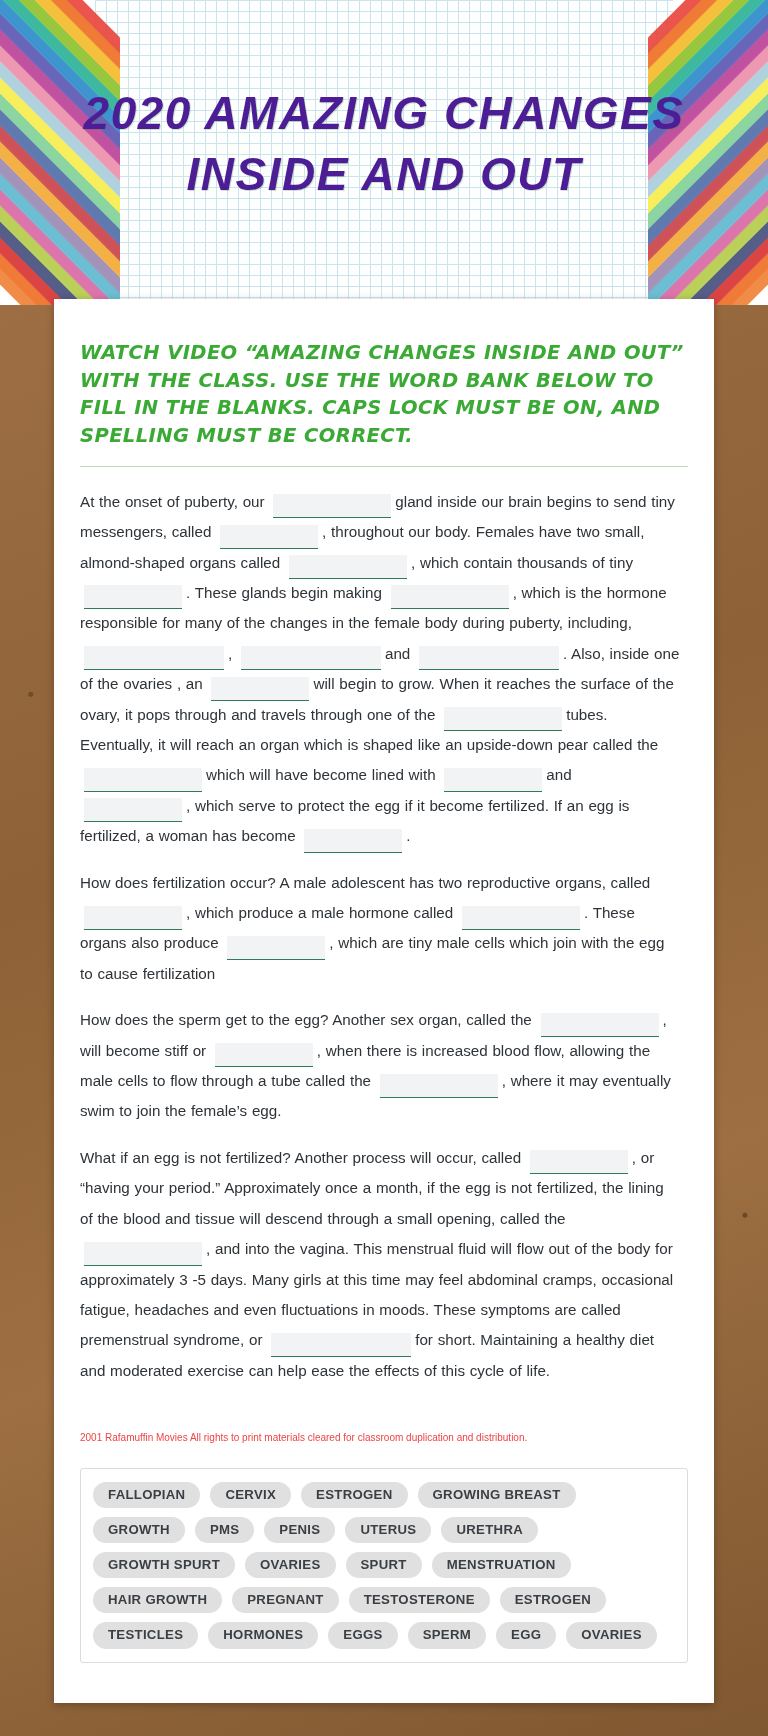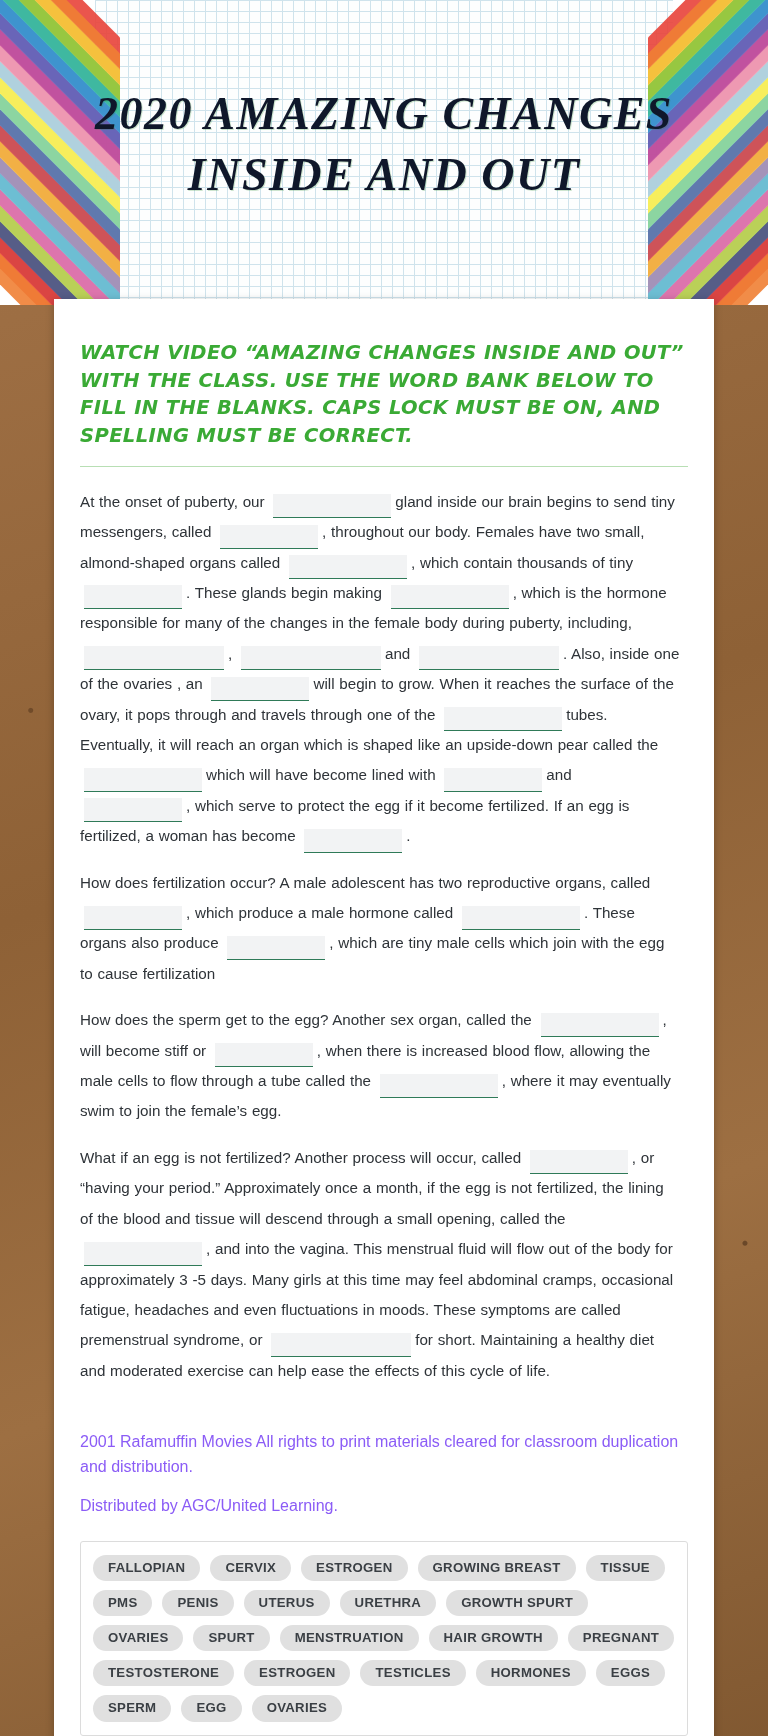--- a/index.html
+++ b/index.html
@@ -65,22 +65,22 @@
     width: 200px;
     height: 22px;
   }
   .chevrons.right .chev { left: auto; right: -40px; }
 
   .banner-title {
     position: relative;
     z-index: 3;
     text-align: center;
     padding: 52px 70px 0 70px;
-    color: #0f172a;
-    font-family: Liberation Serif, serif;
+    color: #4c1d95;
+    font-family: Liberation Sans, sans-serif;
     font-weight: bold;
     font-style: italic;
     font-size: 46px;
     line-height: 1.33;
     letter-spacing: 1.5px;
     text-transform: uppercase;
     text-shadow: 1px 1px 0 rgba(40,140,40,.22);
   }
 
   
@@ -133,23 +133,23 @@
     font-size: 14px;
     color: #2e3338;
     outline: none;
     padding: 0 4px;
   }
   .b-md  { width: 98px; }
   .b-lg  { width: 118px; }
   .b-xl  { width: 140px; }
 
   .credit {
-    font-size: 16px;
+    font-size: 10px;
     line-height: 1.55;
-    color: #8b5cf6;
+    color: #ef4444;
     margin: 0 0 14px 0;
   }
   .credit.first { margin-top: 44px; }
 
   .wordbank {
     border: 1px solid #dcdcdc;
     border-radius: 3px;
     padding: 13px 10px 13px 12px;
     margin-top: 22px;
     display: flex;
@@ -232,28 +232,27 @@
 
   <p class="instructions">Watch video “Amazing Changes Inside and Out” with the class. Use the word bank below to fill in the blanks. Caps lock must be on, and spelling must be correct.</p>
   <hr class="divider">
 
   <p class="para" id="p1"><span>At the onset of puberty, our </span><input type="text" class="blank b-lg" style=""><span>gland inside our brain begins to send tiny messengers, called </span><input type="text" class="blank b-md" style=""><span>, throughout our body. Females have two small, almond-shaped organs called </span><input type="text" class="blank b-lg" style=""><span>, which contain thousands of tiny </span><input type="text" class="blank b-md" style=""><span>. These glands begin making </span><input type="text" class="blank b-lg" style=""><span>, which is the hormone responsible for many of the changes in the female body during puberty, including, </span><input type="text" class="blank b-xl" style=""><span>, </span><input type="text" class="blank b-xl" style=""><span>and </span><input type="text" class="blank b-xl" style=""><span>. Also, inside one of the ovaries , an </span><input type="text" class="blank b-md" style=""><span>will begin to grow. When it reaches the surface of the ovary, it pops through and travels through one of the </span><input type="text" class="blank b-lg" style=""><span>tubes. Eventually, it will reach an organ which is shaped like an upside-down pear called the </span><input type="text" class="blank b-lg" style=""><span>which will have become lined with </span><input type="text" class="blank b-md" style=""><span>and </span><input type="text" class="blank b-md" style=""><span>, which serve to protect the egg if it become fertilized. If an egg is fertilized, a woman has become </span><input type="text" class="blank b-md" style=""><span>. </span></p>
   <p class="para" id="p2"><span>How does fertilization occur? A male adolescent has two reproductive organs, called </span><input type="text" class="blank b-md" style=""><span>, which produce a male hormone called </span><input type="text" class="blank b-lg" style=""><span>. These organs also produce </span><input type="text" class="blank b-md" style=""><span>, which are tiny male cells which join with the egg to cause fertilization </span></p>
   <p class="para" id="p3"><span>How does the sperm get to the egg? Another sex organ, called the </span><input type="text" class="blank b-lg" style=""><span>, will become stiff or </span><input type="text" class="blank b-md" style=""><span>, when there is increased blood flow, allowing the male cells to flow through a tube called the </span><input type="text" class="blank b-lg" style=""><span>, where it may eventually swim to join the female’s egg. </span></p>
   <p class="para" id="p4"><span>What if an egg is not fertilized? Another process will occur, called </span><input type="text" class="blank b-md" style=""><span>, or “having your period.” Approximately once a month, if the egg is not fertilized, the lining of the blood and tissue will descend through a small opening, called the </span><input type="text" class="blank b-lg" style=""><span>, and into the vagina. This menstrual fluid will flow out of the body for approximately 3 -5 days. Many girls at this time may feel abdominal cramps, occasional fatigue, headaches and even fluctuations in moods. These symptoms are called premenstrual syndrome, or </span><input type="text" class="blank b-xl" style=""><span>for short. Maintaining a healthy diet and moderated exercise can help ease the effects of this cycle of life. </span></p>
 
   <p class="credit first">2001 Rafamuffin Movies All rights to print materials cleared for classroom duplication and distribution.</p>
-  <p class="credit">Distributed by AGC/United Learning.</p>
 
   <div class="wordbank" id="wordbank">
       <span class="chip">FALLOPIAN</span>
       <span class="chip">CERVIX</span>
       <span class="chip">ESTROGEN</span>
       <span class="chip">GROWING BREAST</span>
-      <span class="chip">TISSUE</span>
+      <span class="chip">GROWTH</span>
       <span class="chip">PMS</span>
       <span class="chip">PENIS</span>
       <span class="chip">UTERUS</span>
       <span class="chip">URETHRA</span>
       <span class="chip">GROWTH SPURT</span>
       <span class="chip">OVARIES</span>
       <span class="chip">SPURT</span>
       <span class="chip">MENSTRUATION</span>
       <span class="chip">HAIR GROWTH</span>
       <span class="chip">PREGNANT</span>

